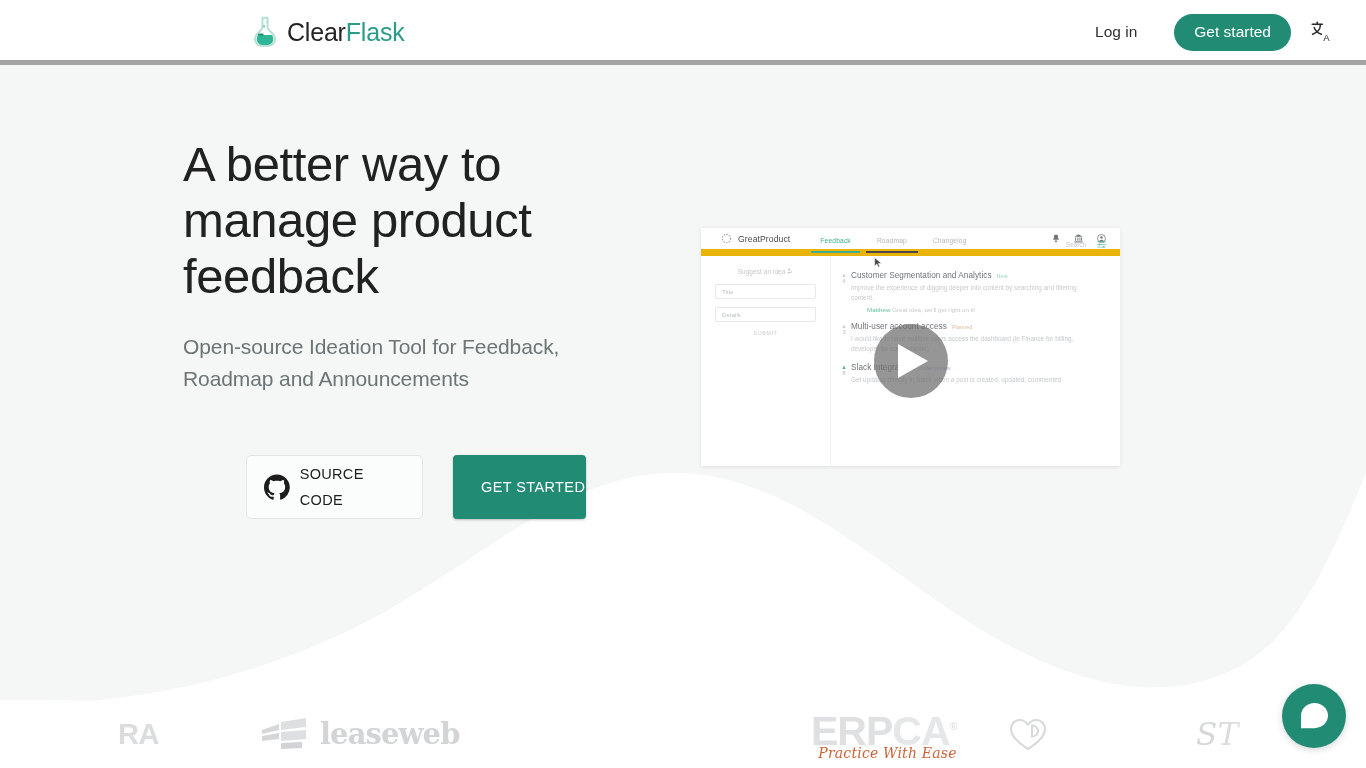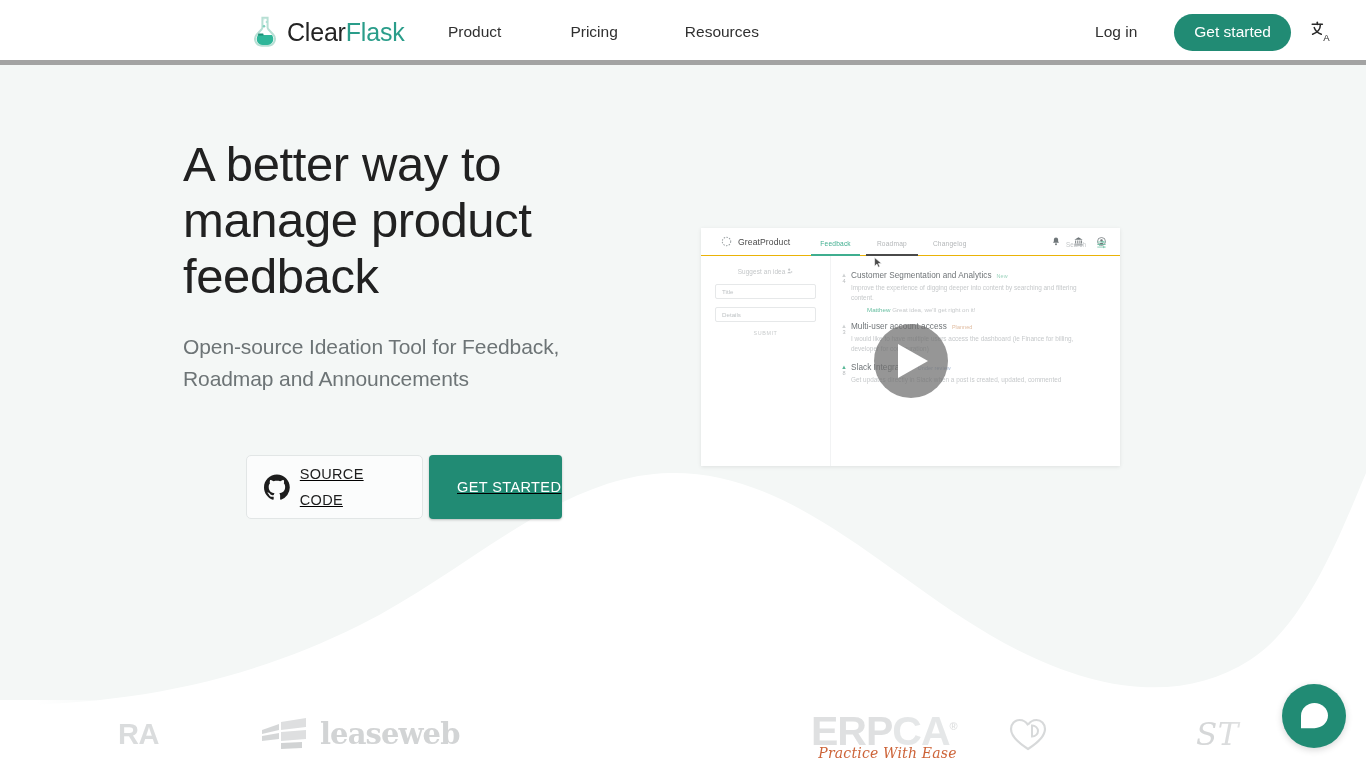--- a/index.html
+++ b/index.html
@@ -141,22 +141,21 @@
     line-height: 32px;
     font-weight: 400;
     color: #6d7476;
     letter-spacing: -0.1px;
   }
   .hero-actions {
     position: absolute;
     left: 63px; top: 319px;
     display: flex;
     align-items: flex-start;
-    gap: 6px;
-    text-decoration: underline;
+    gap: 30px;
   }
   .btn-source {
     width: 177px;
     height: 64px;
     background: #fbfcfc;
     border: 1px solid #e2e6e6;
     border-radius: 5px;
     display: flex;
     align-items: center;
     padding: 0 16px 0 17px;
@@ -195,21 +194,21 @@
     width: 419px;
     height: 238px;
     background: #ffffff;
     overflow: hidden;
     box-shadow: 0 1px 4px rgba(0,0,0,0.09);
     z-index: 10;
   }
   .demo-topbar {
     position: relative;
     height: 28px;
-    border-bottom: 1px solid #eab308;
+    border-bottom: 7px solid #eab308;
     display: flex;
     align-items: center;
     padding: 0 6px 0 20px;
   }
   .demo-logo-dot {
     width: 11px; height: 11px;
     margin-right: 6px;
     flex: 0 0 auto;
   }
   .demo-brand {
@@ -489,25 +488,20 @@
           <path d="M10.4 1.8 h5.2 v9.4 c0 .9 .35 1.7 .95 2.35 l4.6 5.0 c3.9 4.2 .95 11.1 -4.8 11.1 H9.65 c-5.75 0 -8.7 -6.9 -4.8 -11.1 l4.6 -5.0 c .6 -.65 .95 -1.45 .95 -2.35 Z" fill="none" stroke="#b7dfd4" stroke-width="2"></path>
           <path d="M6.0 19.0 C3.0 23.6 5.6 29.0 10.6 29.0 h4.8 c5.0 0 7.6 -5.4 4.6 -10.0 Z" fill="#2fb699"></path>
           <rect x="6.1" y="17.4" width="5.4" height="2.2" rx="0.6" fill="#1d8f77"></rect>
           <circle cx="12.0" cy="10.3" r="1.25" fill="#7fd0bc"></circle>
           <circle cx="14.6" cy="6.0" r="1.0" fill="#a9e0d2"></circle>
           <circle cx="11.6" cy="3.6" r="0.85" fill="#cdeee5"></circle>
         </svg>
         <span class="brand-text"><span>Clear</span><span class="accent">Flask</span></span>
       </a>
 
-      <nav class="nav-links">
-        <a class="nav-link" href="#">Product</a>
-        <a class="nav-link" href="#">Pricing</a>
-        <a class="nav-link" href="#">Resources</a>
-      </nav>
 
       <div class="nav-right">
         <a class="login-link" href="#">Log in</a>
         <button class="btn-getstarted">Get started</button>
         <button class="lang-btn">
           <svg width="24" height="24" viewBox="0 0 24 24" xmlns="http://www.w3.org/2000/svg">
             <g fill="none" stroke="#2a2a2a" stroke-width="1.5" stroke-linecap="round">
               <line x1="3.2" y1="4.2" x2="13.4" y2="4.2"></line>
               <line x1="8.3" y1="2.3" x2="8.3" y2="4.4"></line>
               <path d="M11.4 4.6 C11.4 9.4 8.6 12.6 3.6 14.2"></path>

